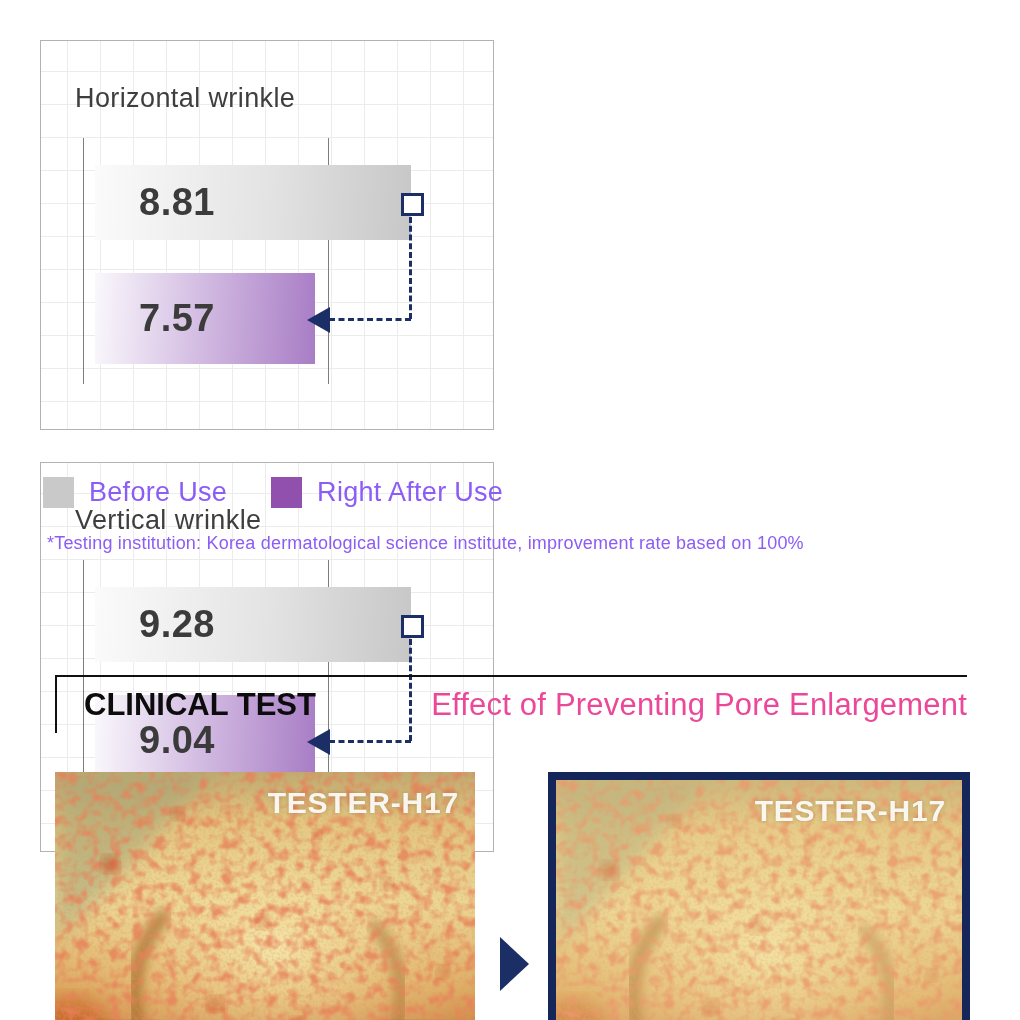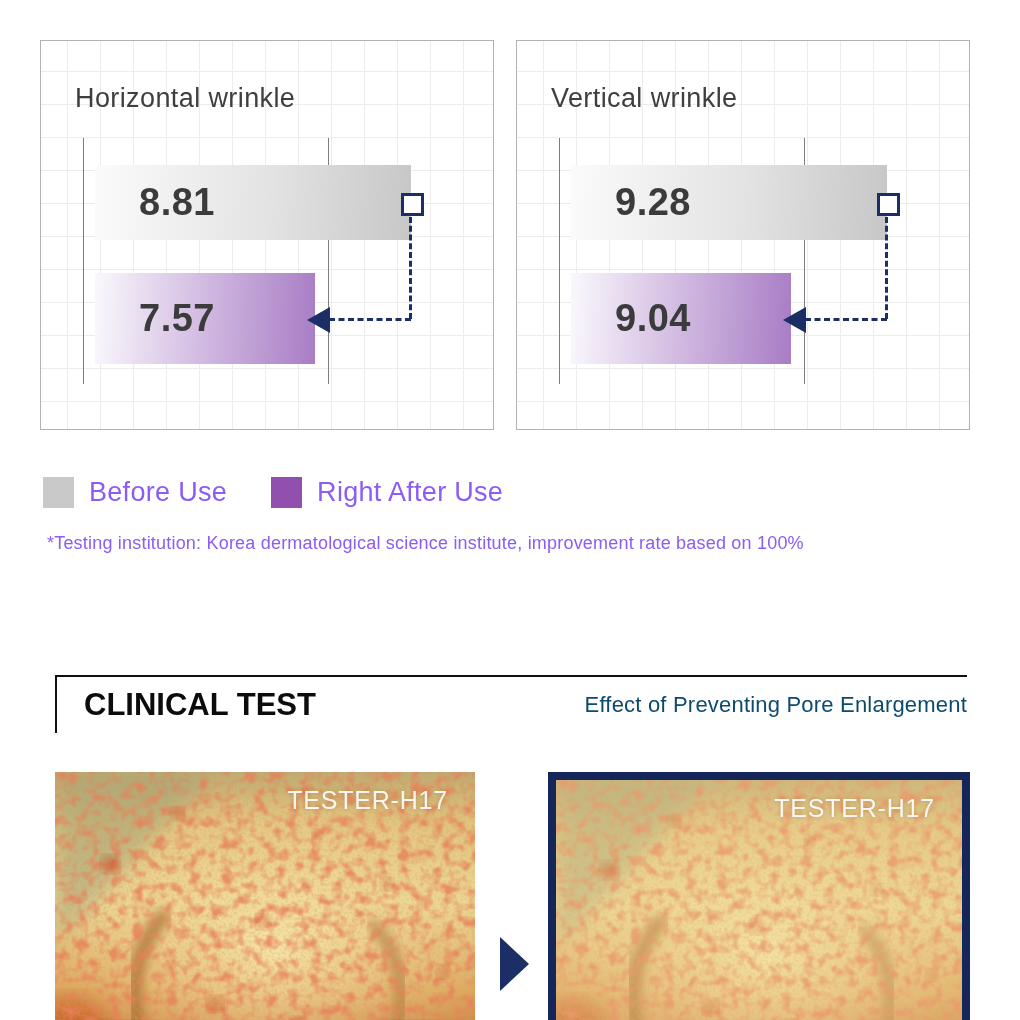--- a/index.html
+++ b/index.html
@@ -3,21 +3,21 @@
 <meta charset="utf-8">
 <style>
   html,body{margin:0;padding:0;}
   body{
     width:1020px;height:1020px;position:relative;overflow:hidden;
     background:#ffffff;
     font-family:"Liberation Sans","DejaVu Sans",sans-serif;
     -webkit-font-smoothing:antialiased;
   }
   
-  .charts-row{position:absolute;top:40px;left:40px;display:flex;gap:22px;}
+  .charts-row{position:absolute;top:40px;left:40px;display:flex;gap:32px;flex-direction:column;}
   .panel{
     position:relative;width:452px;height:388px;
     border:1px solid #b2b2b2;background-color:#fff;
     background-image:
       linear-gradient(#ececec 1px,transparent 1px),
       linear-gradient(90deg,#ececec 1px,transparent 1px);
     background-size:33px 33px;background-position:-7px -3px;
   }
   .panel-title{position:absolute;left:34px;top:42px;font-size:27px;color:#3e3e3e;letter-spacing:0.4px;}
   .axis{position:absolute;top:97px;width:1px;height:246px;background:#7d7d7d;}
@@ -38,28 +38,28 @@
   .swatch-after{background:#9150ae;margin-left:44px;}
   .legend-label{font-size:27px;color:#8b5cf6;margin-left:15px;letter-spacing:0.3px;}
   .footnote{position:absolute;top:533px;left:47px;font-size:18px;color:#8b5cf6;letter-spacing:0.2px;}
   
   .clinical-header{
     position:absolute;top:675px;left:55px;width:912px;height:58px;box-sizing:border-box;
     border-top:2px solid #101010;border-left:2px solid #101010;
     display:flex;align-items:center;justify-content:space-between;padding-left:27px;gap:15px;
   }
   .clinical-heading{font-size:31px;font-weight:800;color:#0c0c0c;letter-spacing:0px;}
-  .clinical-subheading{font-size:22px;color:#0c4a6e;letter-spacing:0.2px;}
+  .clinical-subheading{font-size:31px;color:#ec4899;letter-spacing:0.2px;}
   
   .photo{position:absolute;top:772px;overflow:hidden;}
   .photo-before{left:55px;width:420px;height:290px;}
   .photo-after{left:548px;width:422px;height:300px;border:8px solid #15265b;box-sizing:border-box;}
   .photo svg{display:block;width:100%;height:100%;}
   .tester-label{
-    position:absolute;top:14px;right:27px;font-size:25px;font-weight:normal;
+    position:absolute;top:14px;right:16px;font-size:30px;font-weight:bold;
     color:rgba(255,255,255,0.9);letter-spacing:0.8px;text-shadow:0 0 4px rgba(120,80,30,0.35);
   }
   .next-arrow{position:absolute;left:500px;top:937px;width:0;height:0;
     border-top:27px solid transparent;border-bottom:27px solid transparent;border-left:29px solid #1b2f66;}
 </style>
 </head>
 <body>
 
 <div class="charts-row">
 

